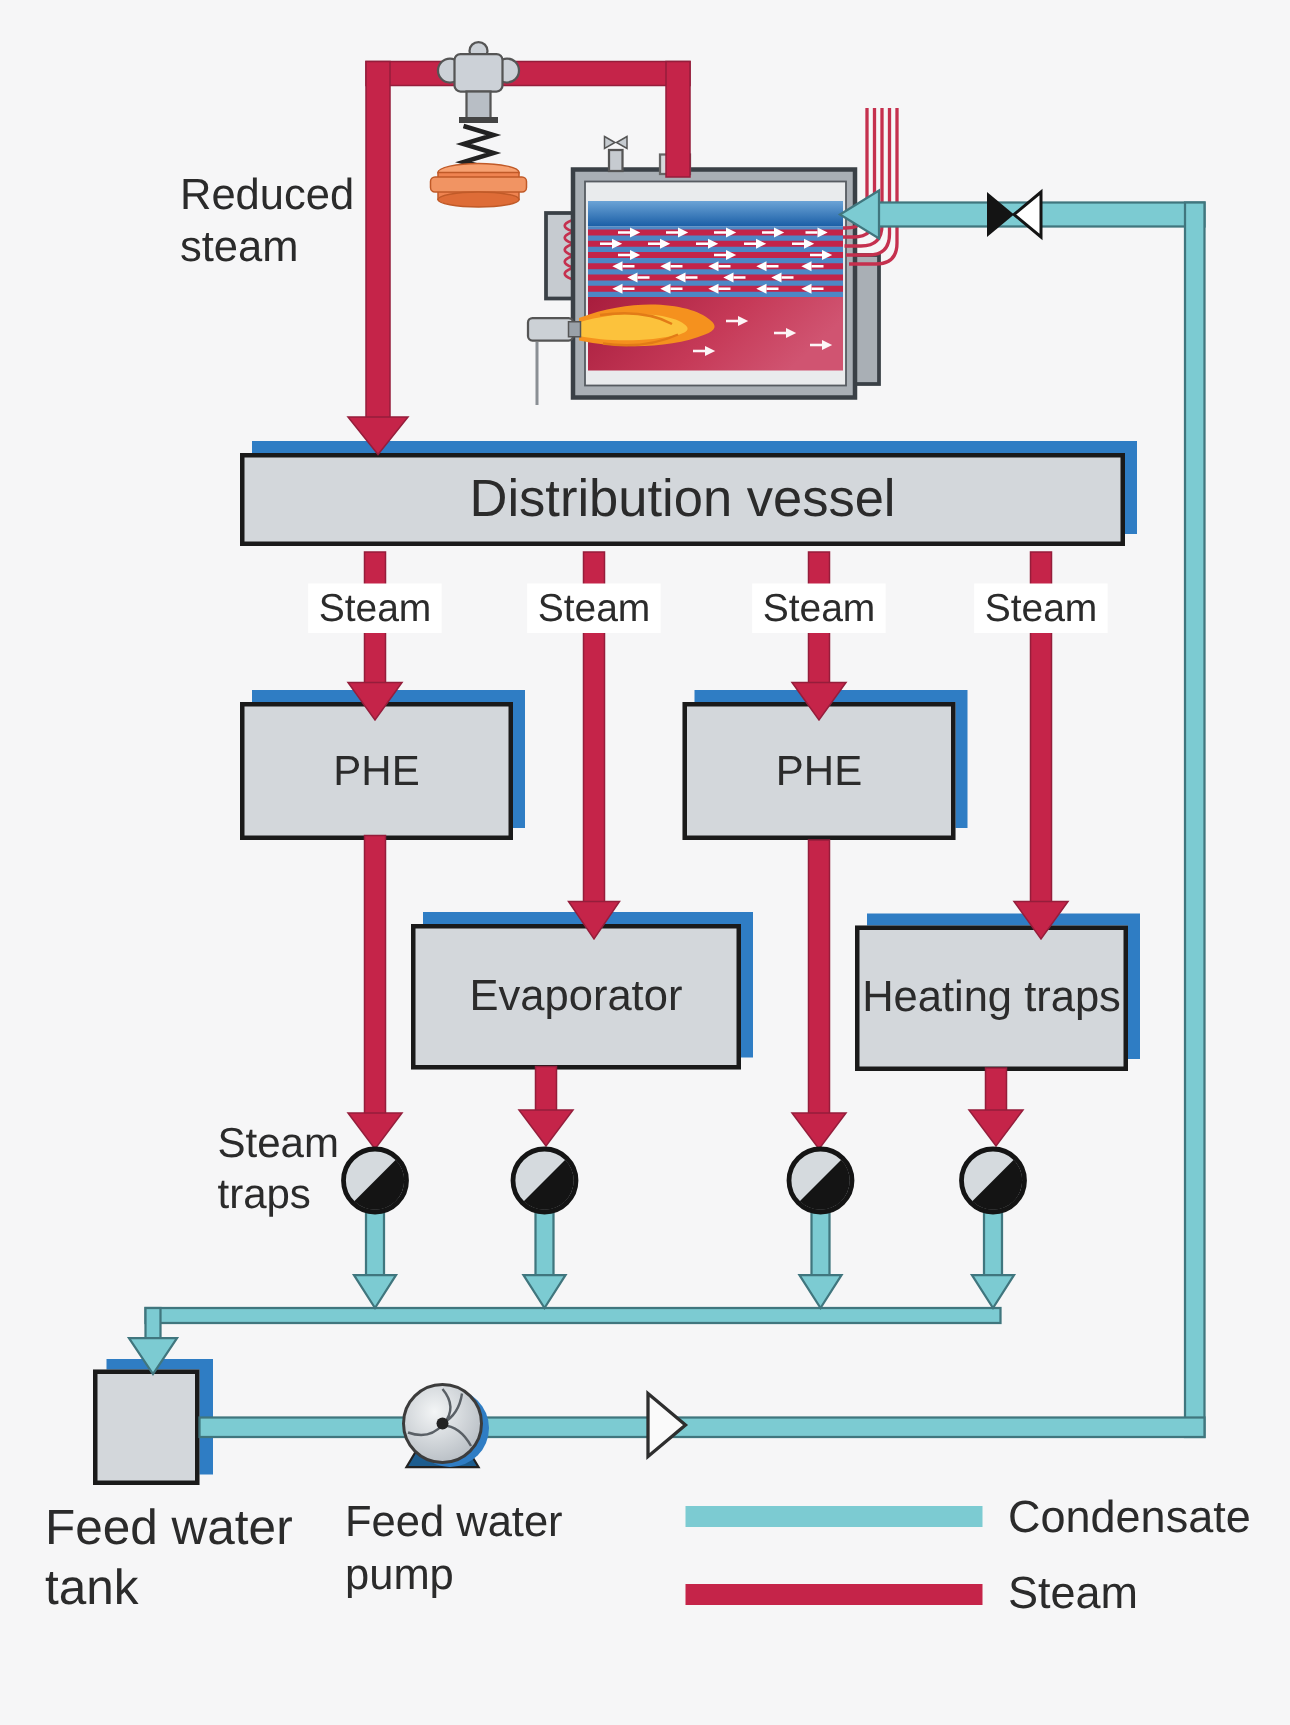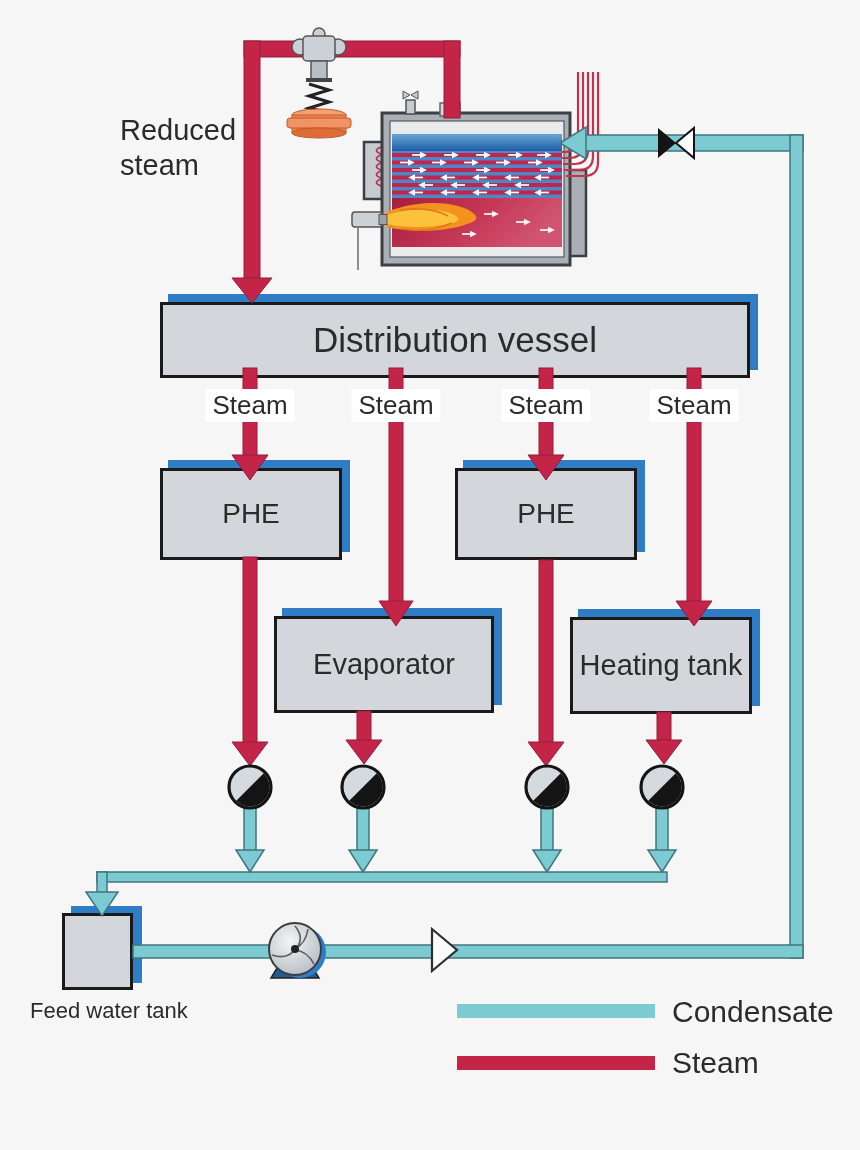--- a/index.html
+++ b/index.html
@@ -18,38 +18,38 @@
   .legend-swatch{position:absolute;z-index:3;width:198px;height:14px;left:457px;}
   .legend-swatch.condensate{top:1004px;background:#7ccbd2;}
   .legend-swatch.steam{top:1056px;background:#c52449;}
   .legend-label{position:absolute;z-index:3;left:672px;font-size:30px;text-align:center;}
 </style>
 </head>
 <body>
 
 <div id="stage">
 
-  <div class="pbox" style="left:160px;top:302px;width:590px;height:76px;">
+  <div class="pbox" style="left:160px;top:302px;width:590px;height:62px;">
     <span class="vessel-text">Distribution vessel</span>
   </div>
 
   <div class="pbox" style="left:160px;top:468px;width:182px;height:92px;">
     <span class="phe-text">PHE</span>
   </div>
 
   <div class="pbox" style="left:455px;top:468px;width:182px;height:92px;">
     <span class="phe-text">PHE</span>
   </div>
 
   <div class="pbox" style="left:274px;top:616px;width:220px;height:97px;">
     <span class="unit-text">Evaporator</span>
   </div>
 
   <div class="pbox" style="left:570px;top:617px;width:182px;height:97px;">
-    <span class="unit-text">Heating tank</span>
+    <span class="unit-text">Heating traps</span>
   </div>
 
   <div class="pbox" style="left:62px;top:913px;width:71px;height:77px;box-shadow:9px -7px 0 0 #2f7dc4;"></div>
 
   <svg id="pipes" width="860" height="1150" viewBox="0 0 860 1150">
     <defs>
       <linearGradient id="gW" x1="0" y1="0" x2="0" y2="1">
         <stop offset="0" stop-color="#6ba3d6"></stop>
           <stop offset="1" stop-color="#1a5ea6"></stop>
       </linearGradient>
@@ -236,22 +236,24 @@
     </g>
   </svg>
 
   <div class="lbl" style="left:120px;top:113px;width:122px;font-size:29px;text-align:left;">Reduced steam</div>
 
   <div class="steam-lbl" style="left:250px;">Steam</div>
   <div class="steam-lbl" style="left:396px;">Steam</div>
   <div class="steam-lbl" style="left:546px;">Steam</div>
   <div class="steam-lbl" style="left:694px;">Steam</div>
 
-
-  <div class="lbl" style="left:30px;top:998px;width:175px;font-size:22px;">Feed water tank</div>
-
+  <div class="lbl" style="left:145px;top:745px;width:112px;font-size:28px;">Steam traps</div>
+
+  <div class="lbl" style="left:30px;top:998px;width:175px;font-size:33px;">Feed water tank</div>
+
+  <div class="lbl" style="left:230px;top:998px;width:180px;font-size:29px;">Feed water pump</div>
 
   <div class="legend-swatch condensate"></div>
   <div class="legend-label" style="top:995px;">Condensate</div>
   <div class="legend-swatch steam"></div>
   <div class="legend-label" style="top:1046px;">Steam</div>
 
 </div>
 
 </body></html>

